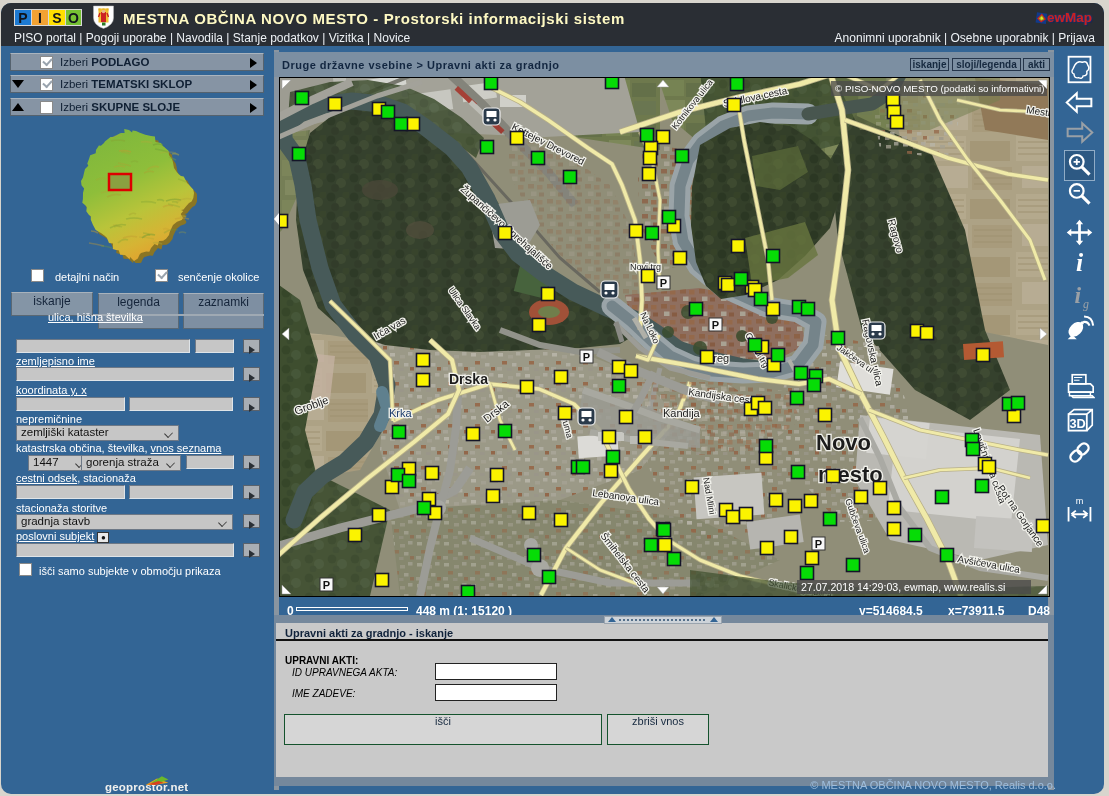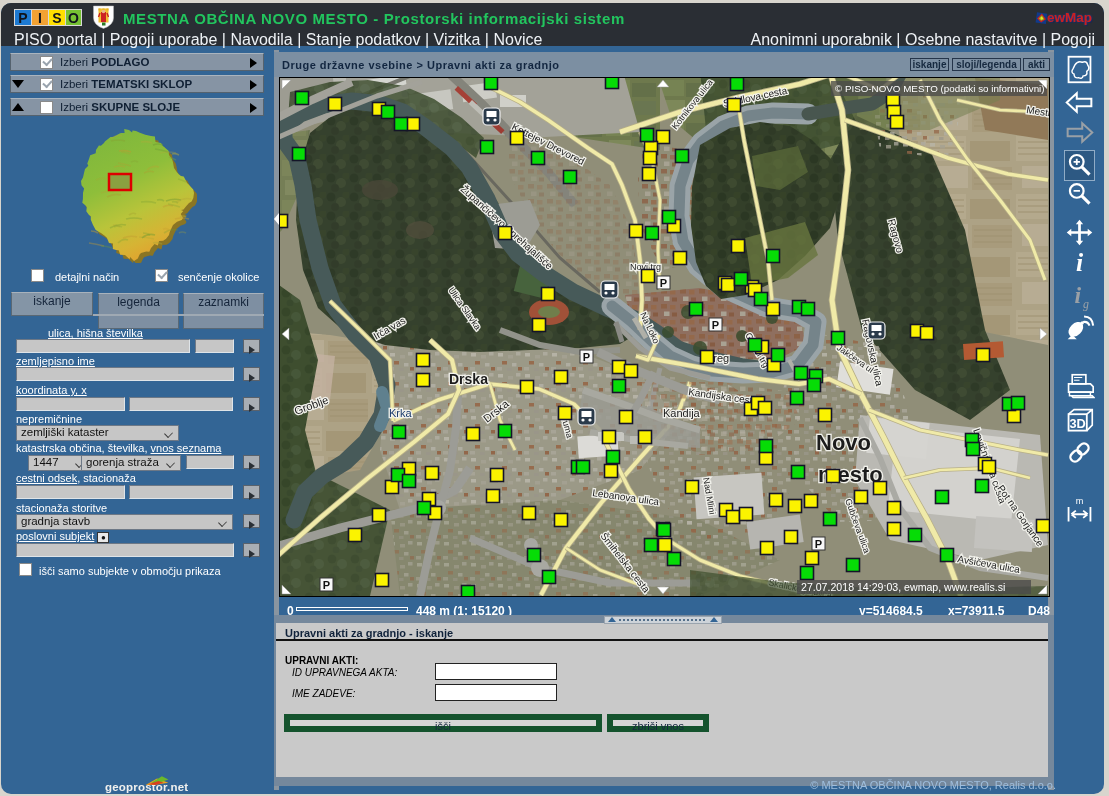--- a/index.html
+++ b/index.html
@@ -2,40 +2,40 @@
 <html><head>
 <meta charset="utf-8">
 <style>
 * { margin:0; padding:0; box-sizing:border-box; }
 html,body { width:1109px; height:796px; background:#d8d5cd; font-family:"Liberation Sans",sans-serif; overflow:hidden; }
 #app { position:absolute; left:1px; top:3px; width:1103px; height:791px; background:#336595; border-radius:10px; overflow:hidden; }
 .abs { position:absolute; }
 #hdr { position:absolute; left:0; top:0; width:100%; height:43px; background:#2a2e34; }
 #pisologo { position:absolute; left:13px; top:6px; height:18px; }
 .pbox { display:inline-block; width:17px; height:17px; margin-right:0px; text-align:center; font-weight:bold; font-size:14px; line-height:17px; color:#10141c; border:1px solid #d8d8d8; border-right:none; vertical-align:top; }
-#title { position:absolute; left:122px; top:7px; font-size:15px; letter-spacing:0.6px; font-weight:bold; color:#22c55e; }
-.hmenu { position:absolute; top:28px; font-size:16px; color:#eef2f6; white-space:nowrap; }
+#title { position:absolute; left:122px; top:7px; font-size:15px; letter-spacing:0.6px; font-weight:bold; color:#fef9c3; }
+.hmenu { position:absolute; top:28px; font-size:12px; color:#eef2f6; white-space:nowrap; }
 .sbar { position:absolute; left:9px; width:254px; height:18px; background:#8694a4; border:1px solid #55626e; border-top-color:#aab4be; color:#0f1f33; font-size:11.5px; }
 .cbx { display:inline-block; width:13px; height:13px; background:#fff; border:1px solid #8a8a8a; vertical-align:middle; position:relative; }
 .cbx.chk:after { content:""; position:absolute; left:2px; top:1px; width:7px; height:4px; border-left:2px solid #9aa4ae; border-bottom:2px solid #9aa4ae; transform:rotate(-48deg); }
 .tri-r { width:0; height:0; border-top:5px solid transparent; border-bottom:5px solid transparent; border-left:7px solid #000; display:inline-block; }
 .tri-d { width:0; height:0; border-left:6px solid transparent; border-right:6px solid transparent; border-top:8px solid #000; display:inline-block; }
 .tri-u { width:0; height:0; border-left:6px solid transparent; border-right:6px solid transparent; border-bottom:8px solid #000; display:inline-block; }
 .tab { position:absolute; height:36px; background:#7e8fa2; border:1px solid #5a6874; border-top-color:#a8b2bc; text-align:center; font-size:12px; color:#14243a; line-height:17px; }
 .flabel { position:absolute; left:15px; color:#fff; font-size:11px; white-space:nowrap; }
 .finput { position:absolute; background:#c6c6c6; border:1px solid #6d7886; border-bottom-color:#dfe4e8; border-right-color:#dfe4e8; height:14px; }
 .fbtn { position:absolute; width:17px; height:14px; background:#a9aeb4; border:1px solid #5a626c; text-align:center; }
 .fbtn:after { content:""; display:inline-block; width:0; height:0; border-top:4px solid transparent; border-bottom:4px solid transparent; border-left:6px solid #2a2f35; margin-top:2px; }
 .fsel { position:absolute; background:#c6c6c6; border:1px solid #6d7886; height:16px; font-size:11.5px; color:#111; padding-left:4px; }
 .fsel:after { content:""; position:absolute; right:6px; top:4px; width:6px; height:6px; border-left:1.5px solid #3a3a3a; border-bottom:1.5px solid #3a3a3a; transform:rotate(-45deg) scale(1,.8); }
 #maphdr { position:absolute; left:273px; top:49px; width:780px; height:25px; background:#7c8fa2; color:#122640; font-weight:bold; font-size:12px; }
 .mhbtn { position:absolute; top:6px; height:13px; border:1px solid #25354a; color:#16293f; font-weight:bold; font-size:10px; line-height:11px; text-align:center; }
 #panel { position:absolute; left:273px; top:612px; width:780px; height:171px; background:#75889c; }
 #panelin { position:absolute; left:2px; top:8px; width:772px; height:154px; background:#c9c9c9; }
-.btn3d { position:absolute; height:18px; background:#d6d6d6; border:6px solid #14532d; text-align:center; font-size:11px; color:#16293f; line-height:12px; }
+.btn3d { position:absolute; height:31px; background:#d6d6d6; border:1px solid #14532d; text-align:center; font-size:11px; color:#16293f; line-height:12px; }
 .wht { position:absolute; background:#fff; border:1px solid #222; }
 #footer { position:absolute; left:0; bottom:0; width:100%; height:21px; }
 .ultext { text-decoration:underline; }
 </style>
 </head>
 <body>
 <div id="app">
   <div id="hdr">
     <span id="pisologo">
       <span class="pbox" style="background:#1d7ad2;">P</span><span class="pbox" style="background:#f2a233;">I</span><span class="pbox" style="background:#ffdf00;">S</span><span class="pbox" style="background:#76c233; border-right:1px solid #d8d8d8;">O</span>
@@ -51,21 +51,21 @@
     </svg>
     <span id="title">MESTNA OBČINA NOVO MESTO - Prostorski informacijski sistem</span>
     <svg class="abs" style="left:1034px; top:9px;" width="13" height="12" viewBox="0 0 15 15">
       <rect x="1" y="1" width="13" height="13" fill="#123a8a" transform="rotate(8 7 7)"></rect>
       <path d="M2 8 L8 2 L13 9 L7 13 Z" fill="#cc2020"></path>
       <path d="M4 8 L8 4 L11 9 L7 11 Z" fill="#88c020"></path>
       <path d="M6 7.5 L8 5.5 L9.6 8.4 L7.4 9.6 Z" fill="#f0e020"></path>
     </svg>
     <span class="abs" style="left:1046px; top:7px; font-size:13.5px; font-weight:bold; color:#cc1f1f; text-shadow:0 0 2px #2244aa,1px 1px 0 #16244a;">ewMap</span>
     <span class="hmenu" style="left:13px;">PISO portal | Pogoji uporabe | Navodila | Stanje podatkov | Vizitka | Novice</span>
-    <span class="hmenu" style="right:9px;">Anonimni uporabnik | Osebne nastavitve | Pogoji</span>
+    <span class="hmenu" style="right:9px;">Anonimni uporabnik | Osebne uporabnik | Prijava</span>
   </div>
 
   <div id="sidebar">
     <div class="sbar" style="top:50px;">
         <span style="position:absolute;left:29px;top:2px;" class="cbx chk"></span>
         <span style="position:absolute;left:49px;top:2px;">Izberi <b>PODLAGO</b></span>
         <span class="tri-r" style="position:absolute;right:6px;top:4px;"></span>
       </div>
     <div class="sbar" style="top:72px;">
         <span style="position:absolute;left:29px;top:2px;" class="cbx chk"></span>
@@ -145,21 +145,21 @@
     <span class="cbx" style="position:absolute;left:30px; top:266px;"></span>
     <span class="abs" style="left:54px; top:268px; color:#fff; font-size:11px;">detajlni način</span>
     <span class="cbx chk" style="position:absolute;left:154px; top:266px;"></span>
     <span class="abs" style="left:177px; top:268px; color:#fff; font-size:11px;">senčenje okolice</span>
 
     <div class="tab" style="left:10px; top:289px; width:82px; height:24px; background:#8495a6;">iskanje</div>
     <div class="tab" style="left:97px; top:290px; width:81px;">legenda</div>
     <div class="tab" style="left:182px; top:290px; width:81px;">zaznamki</div>
     <div class="abs" style="left:92px; top:311px; width:171px; height:2px; background:#9fa9b3;"></div>
 
-    <span class="flabel ultext" style="top:324px;padding-left:32px;">ulica, hišna številka</span>
+    <span class="flabel ultext" style="top:308px;padding-left:32px;">ulica, hišna številka</span>
     <div class="finput" style="left:15px; top:336px; width:174px;"></div>
     <div class="finput" style="left:194px; top:336px; width:39px;"></div>
     <div class="fbtn" style="left:242px; top:336px;"></div>
     <span class="flabel ultext" style="top:352px;">zemljepisno ime</span>
     <div class="finput" style="left:15px; top:364px; width:218px;"></div>
     <div class="fbtn" style="left:242px; top:364px;"></div>
     <span class="flabel ultext" style="top:381px;">koordinata y, x</span>
     <div class="finput" style="left:15px; top:394px; width:109px;"></div>
     <div class="finput" style="left:128px; top:394px; width:104px;"></div>
     <div class="fbtn" style="left:242px; top:394px;"></div>

